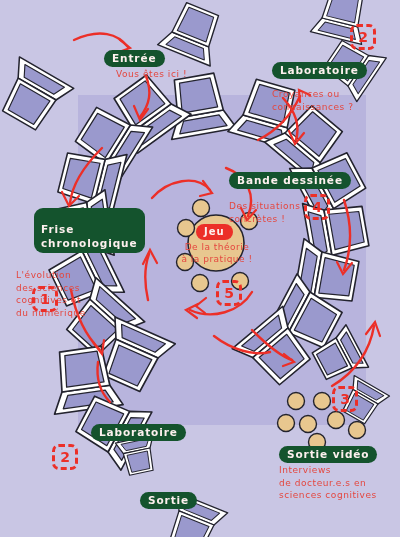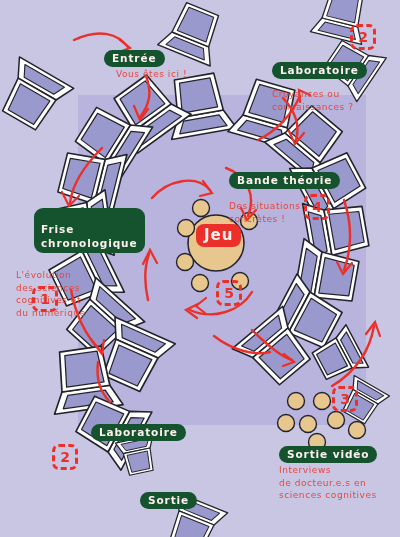--- a/index.html
+++ b/index.html
@@ -58,21 +58,21 @@
     font-weight:700;
     display:flex;align-items:center;justify-content:center;
     box-sizing:border-box;
     background:transparent;
   }
 
   
   .jeu-pill{
     position:absolute;
     background:#ec2f28;color:#fdf0ee;
-    font-size:15px;font-weight:700;letter-spacing:1px;
+    font-size:10px;font-weight:700;letter-spacing:1px;
     padding:2px 8px 3px;border-radius:8px;white-space:nowrap;
   }
   .jeu-sub{
     position:absolute;color:#e4473f;font-size:9px;
     letter-spacing:.5px;line-height:12px;text-align:center;
     white-space:pre-line;
   }
 </style>
 </head>
 <body>
@@ -239,26 +239,28 @@
 des sciences
 cognitives et
 du numérique</div>
     <div class="badge" style="left:32px;top:286px;">1</div>
 
     <div class="pill" style="left:272px;top:62px;">Laboratoire</div>
     <div class="sub" style="left:272px;top:80px;margin-top:8px;">Croyances ou
 connaissances ?</div>
     <div class="badge" style="left:350px;top:24px;">2</div>
 
-    <div class="pill" style="left:229px;top:172px;">Bande théorie</div>
+    <div class="pill" style="left:229px;top:172px;">Bande dessinée</div>
     <div class="sub" style="left:229px;top:200px;">Des situations
 concrètes !</div>
     <div class="badge" style="left:304px;top:194px;">4</div>
 
     <div class="jeu-pill" style="left:196px;top:224px;">Jeu</div>
+    <div class="jeu-sub" style="left:168px;top:241px;width:98px;">De la théorie
+à la pratique !</div>
     <div class="badge" style="left:216px;top:280px;">5</div>
 
     <div class="pill" style="left:279px;top:446px;">Sortie vidéo</div>
     <div class="sub" style="left:279px;top:464px;">Interviews
 de docteur.e.s en
 sciences cognitives</div>
     <div class="badge" style="left:332px;top:386px;">3</div>
 
     <div class="pill" style="left:91px;top:424px;">Laboratoire</div>
     <div class="badge" style="left:52px;top:444px;">2</div>

